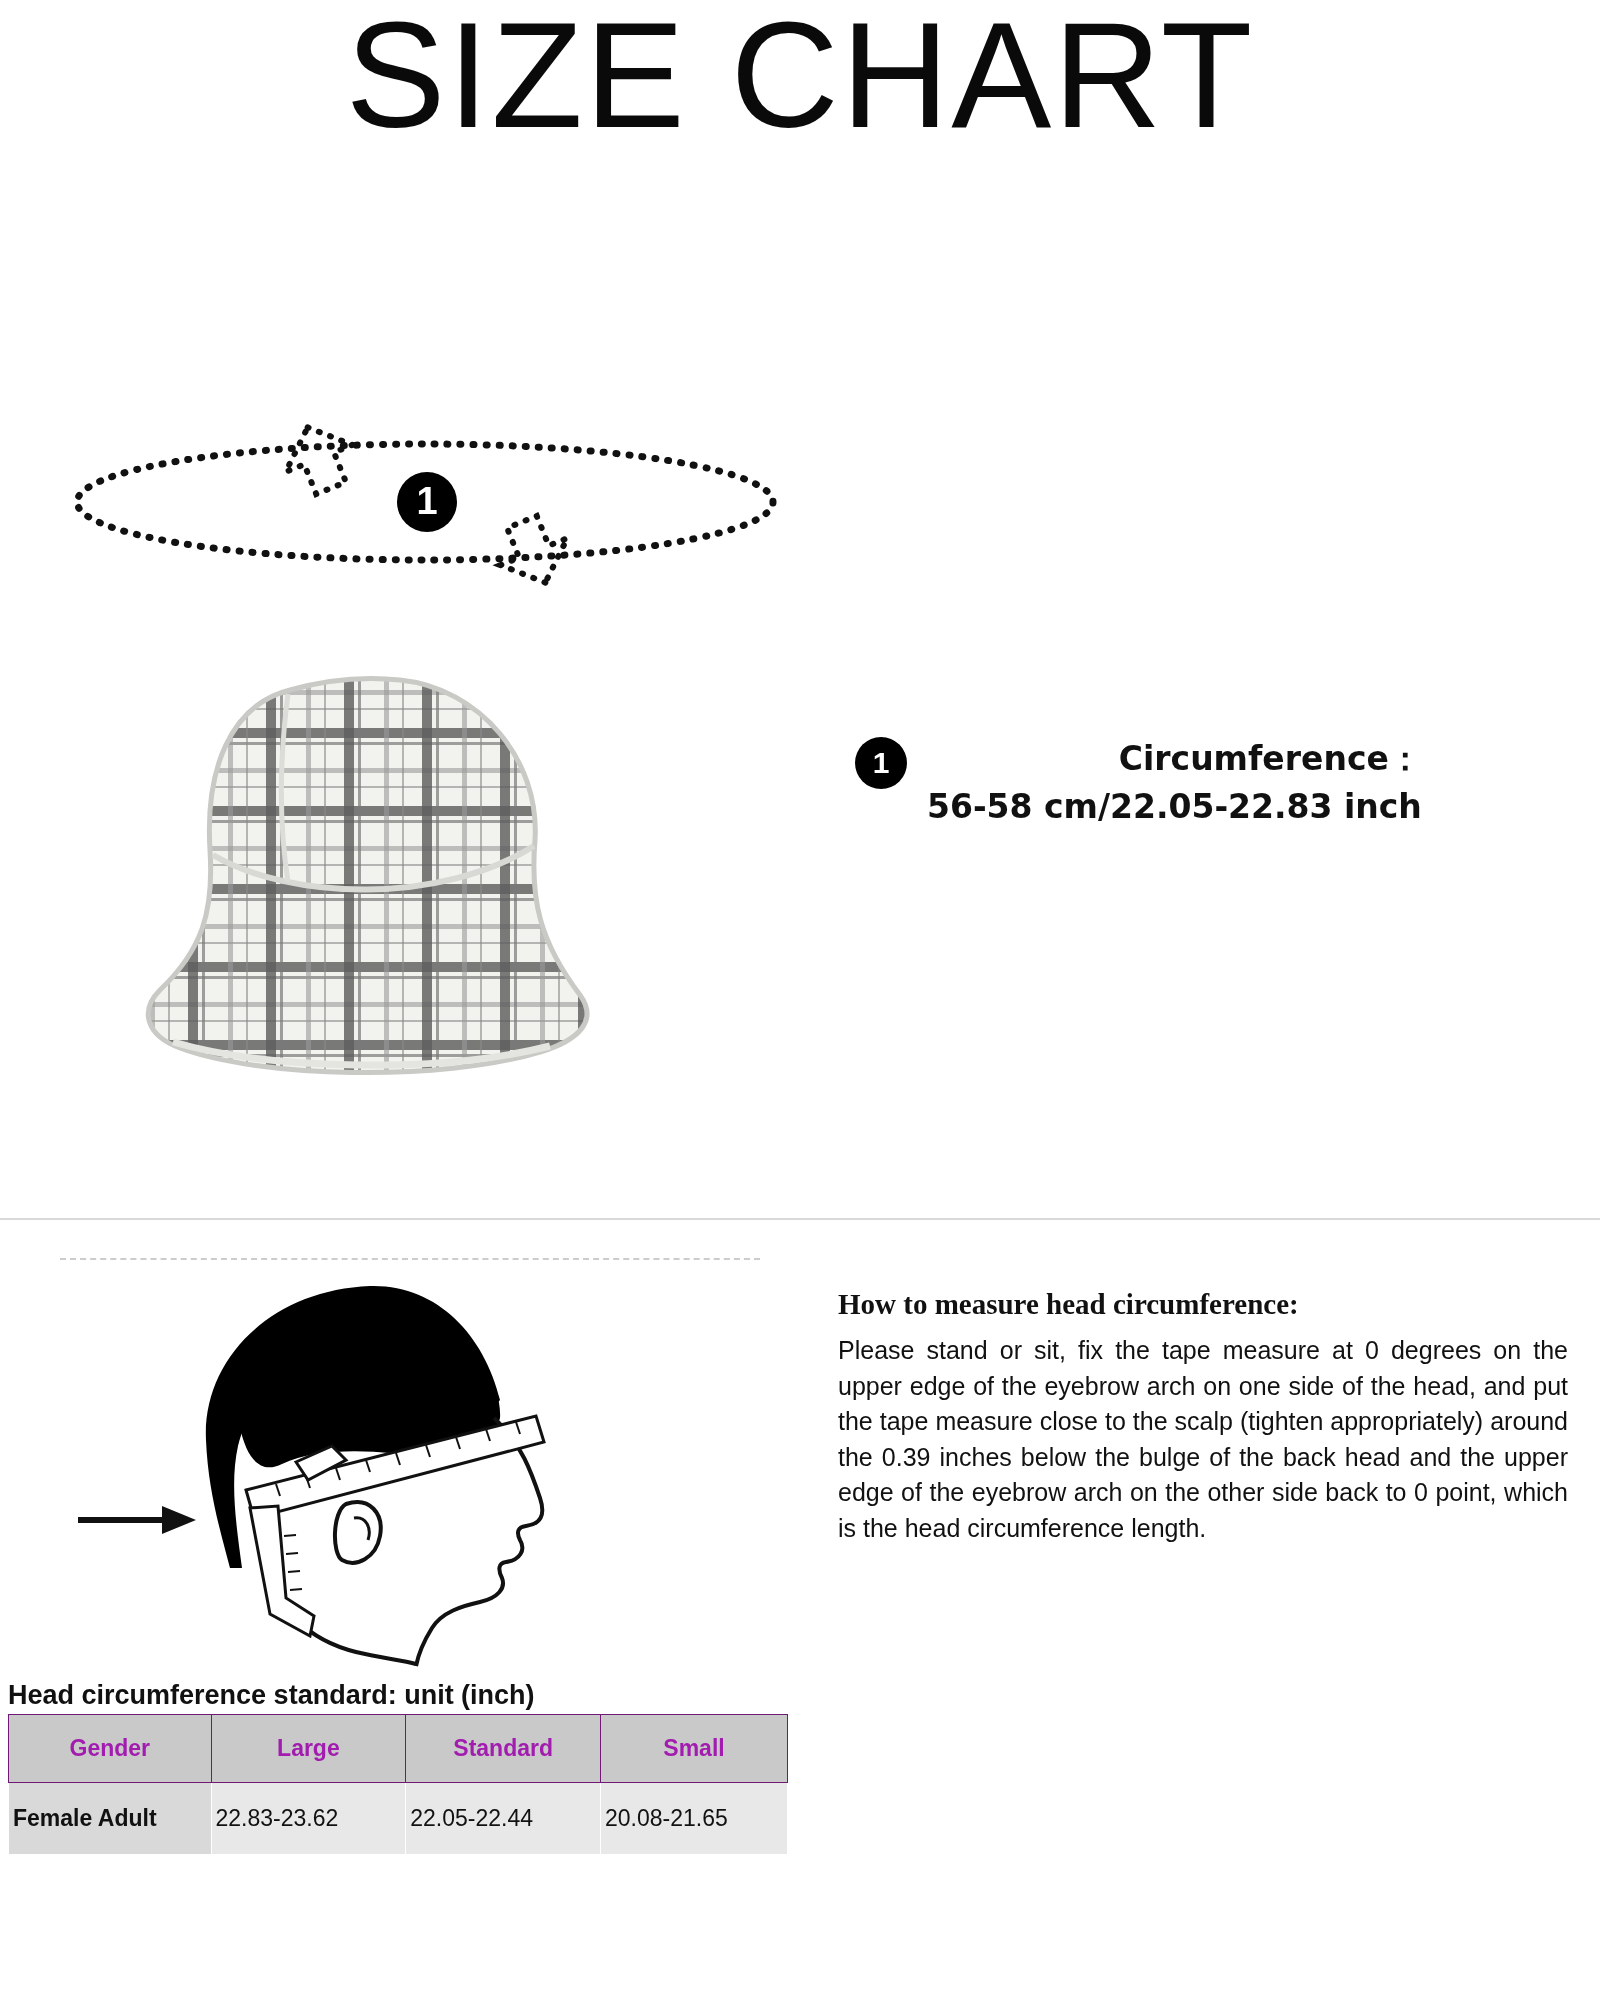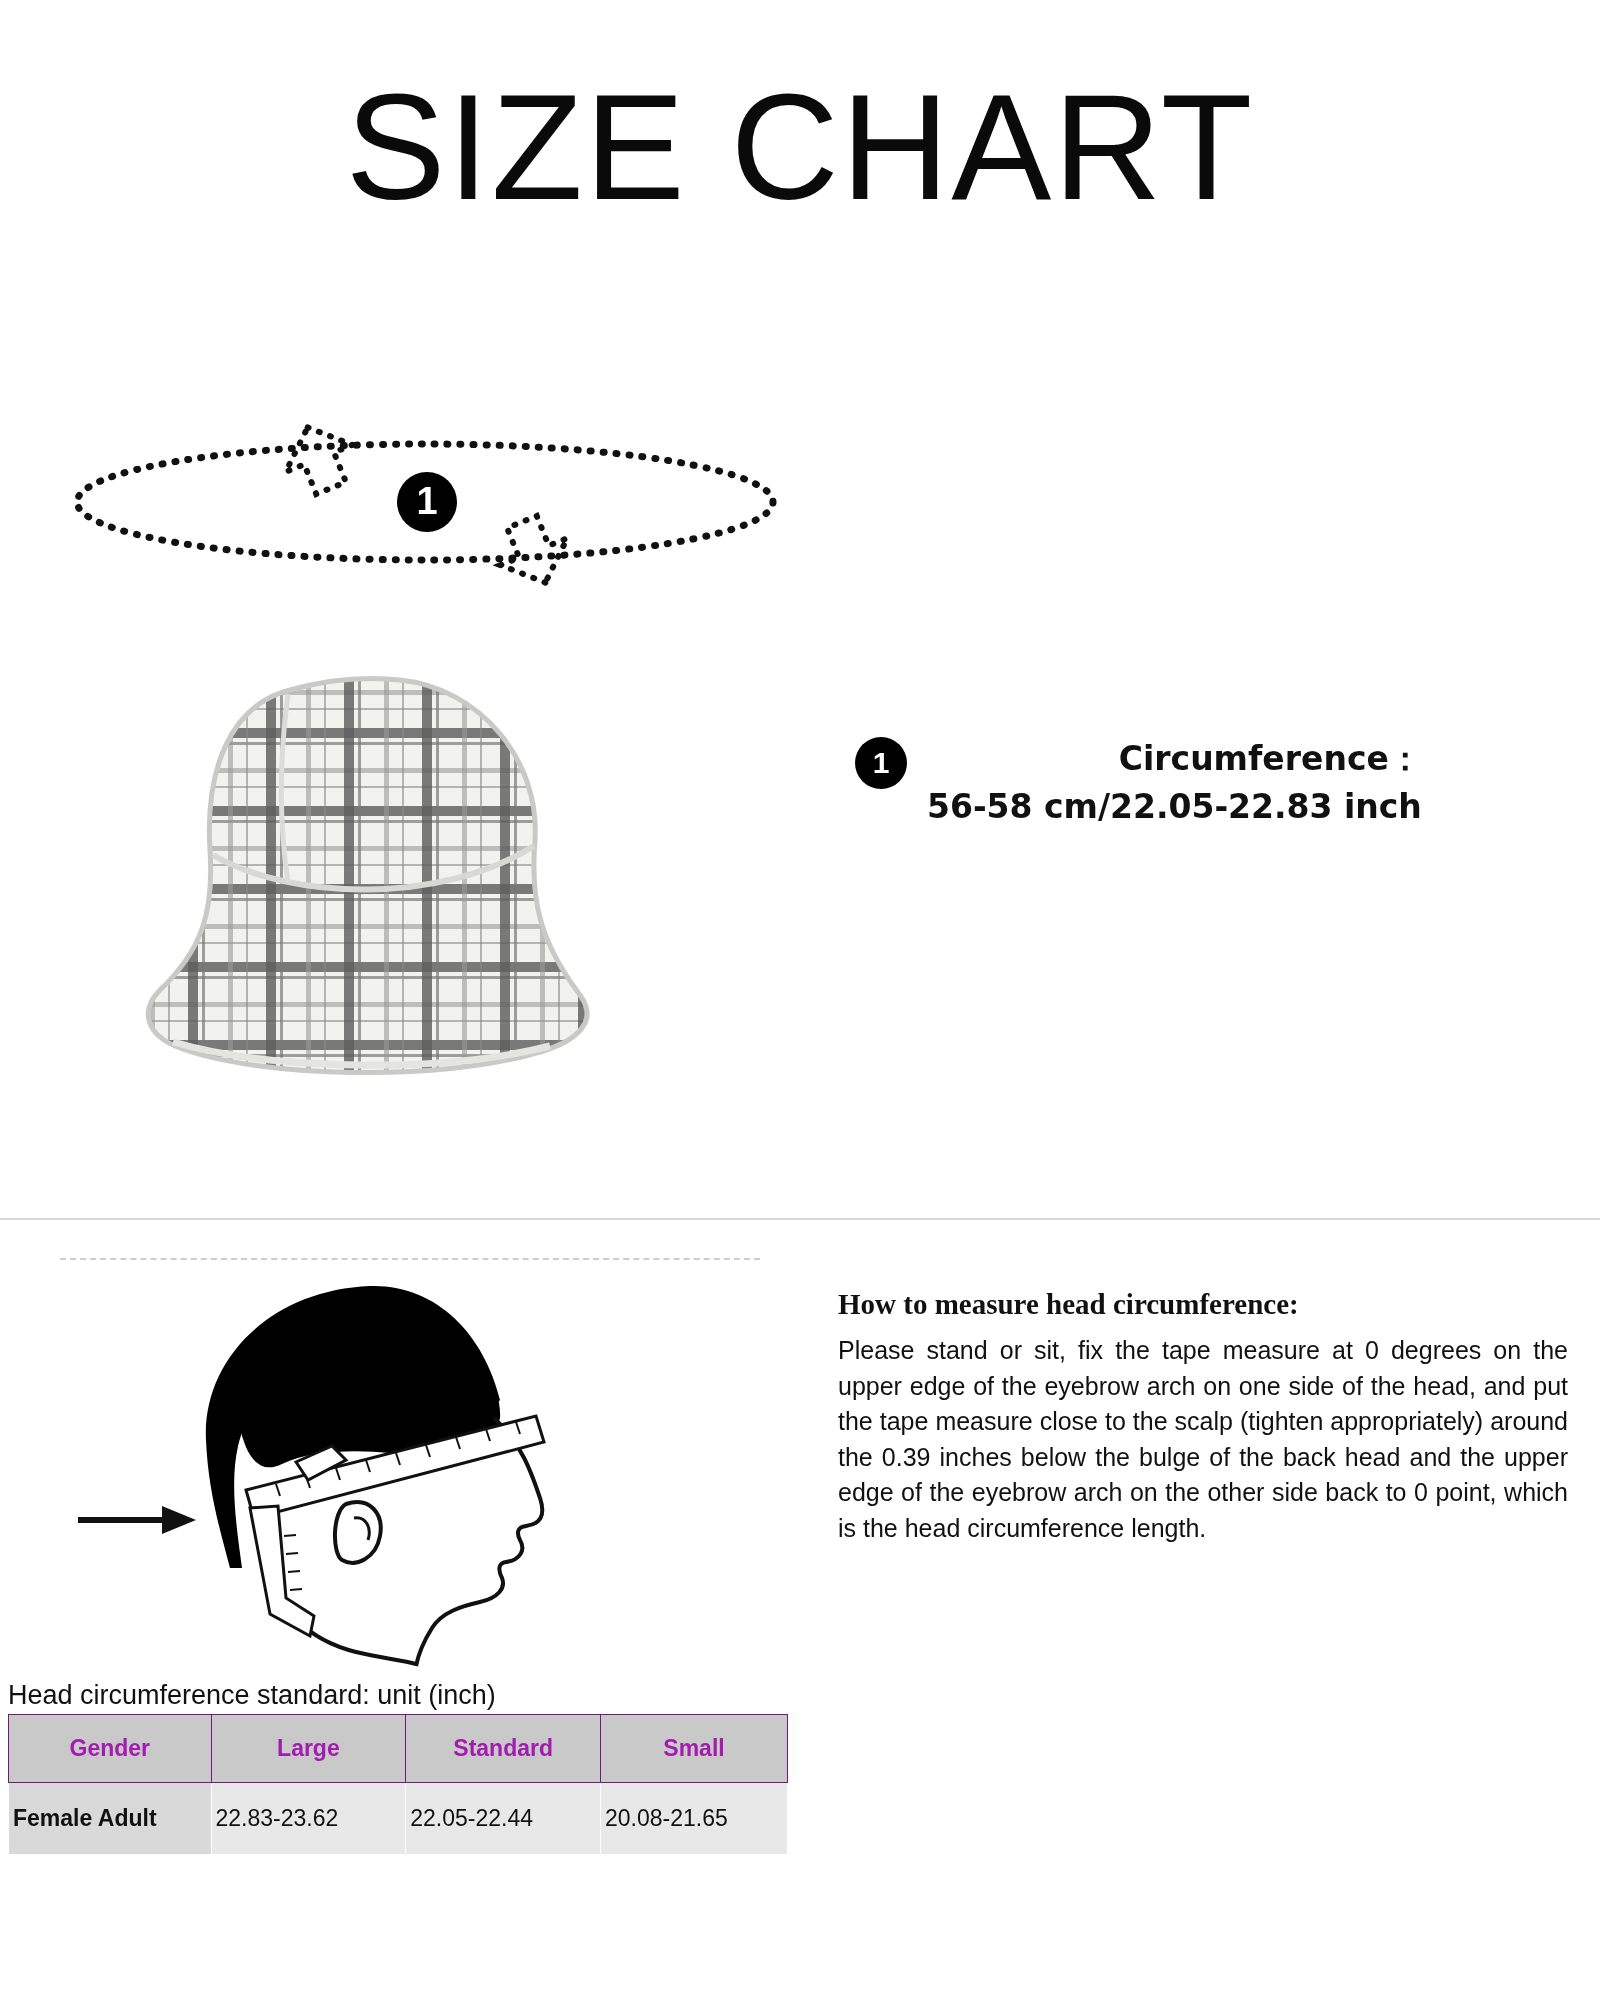--- a/index.html
+++ b/index.html
@@ -23,21 +23,20 @@
   }
 
   
   .title {
     text-align: center;
     font-family: "Liberation Sans", sans-serif;
     font-weight: 400;
     font-size: 150px;
     letter-spacing: 2px;
     line-height: 1;
-    padding-top: 72px;
     color: #0a0a0a;
   }
 
   
   .arrow-wrap {
     position: absolute;
     left: 55px;
     top: 390px;
     width: 740px;
     height: 230px;
@@ -110,21 +109,21 @@
     width: 720px;
     height: 400px;
   }
 
   
   .table-title {
     position: absolute;
     left: 8px;
     top: 1680px;
     font-family: "Liberation Sans", sans-serif;
-    font-weight: normal;
+    font-weight: bold;
     font-size: 27px;
     color: #111;
   }
   table.size-table {
     position: absolute;
     left: 8px;
     top: 1714px;
     width: 780px;
     border-collapse: collapse;
     font-family: "Liberation Sans", sans-serif;

